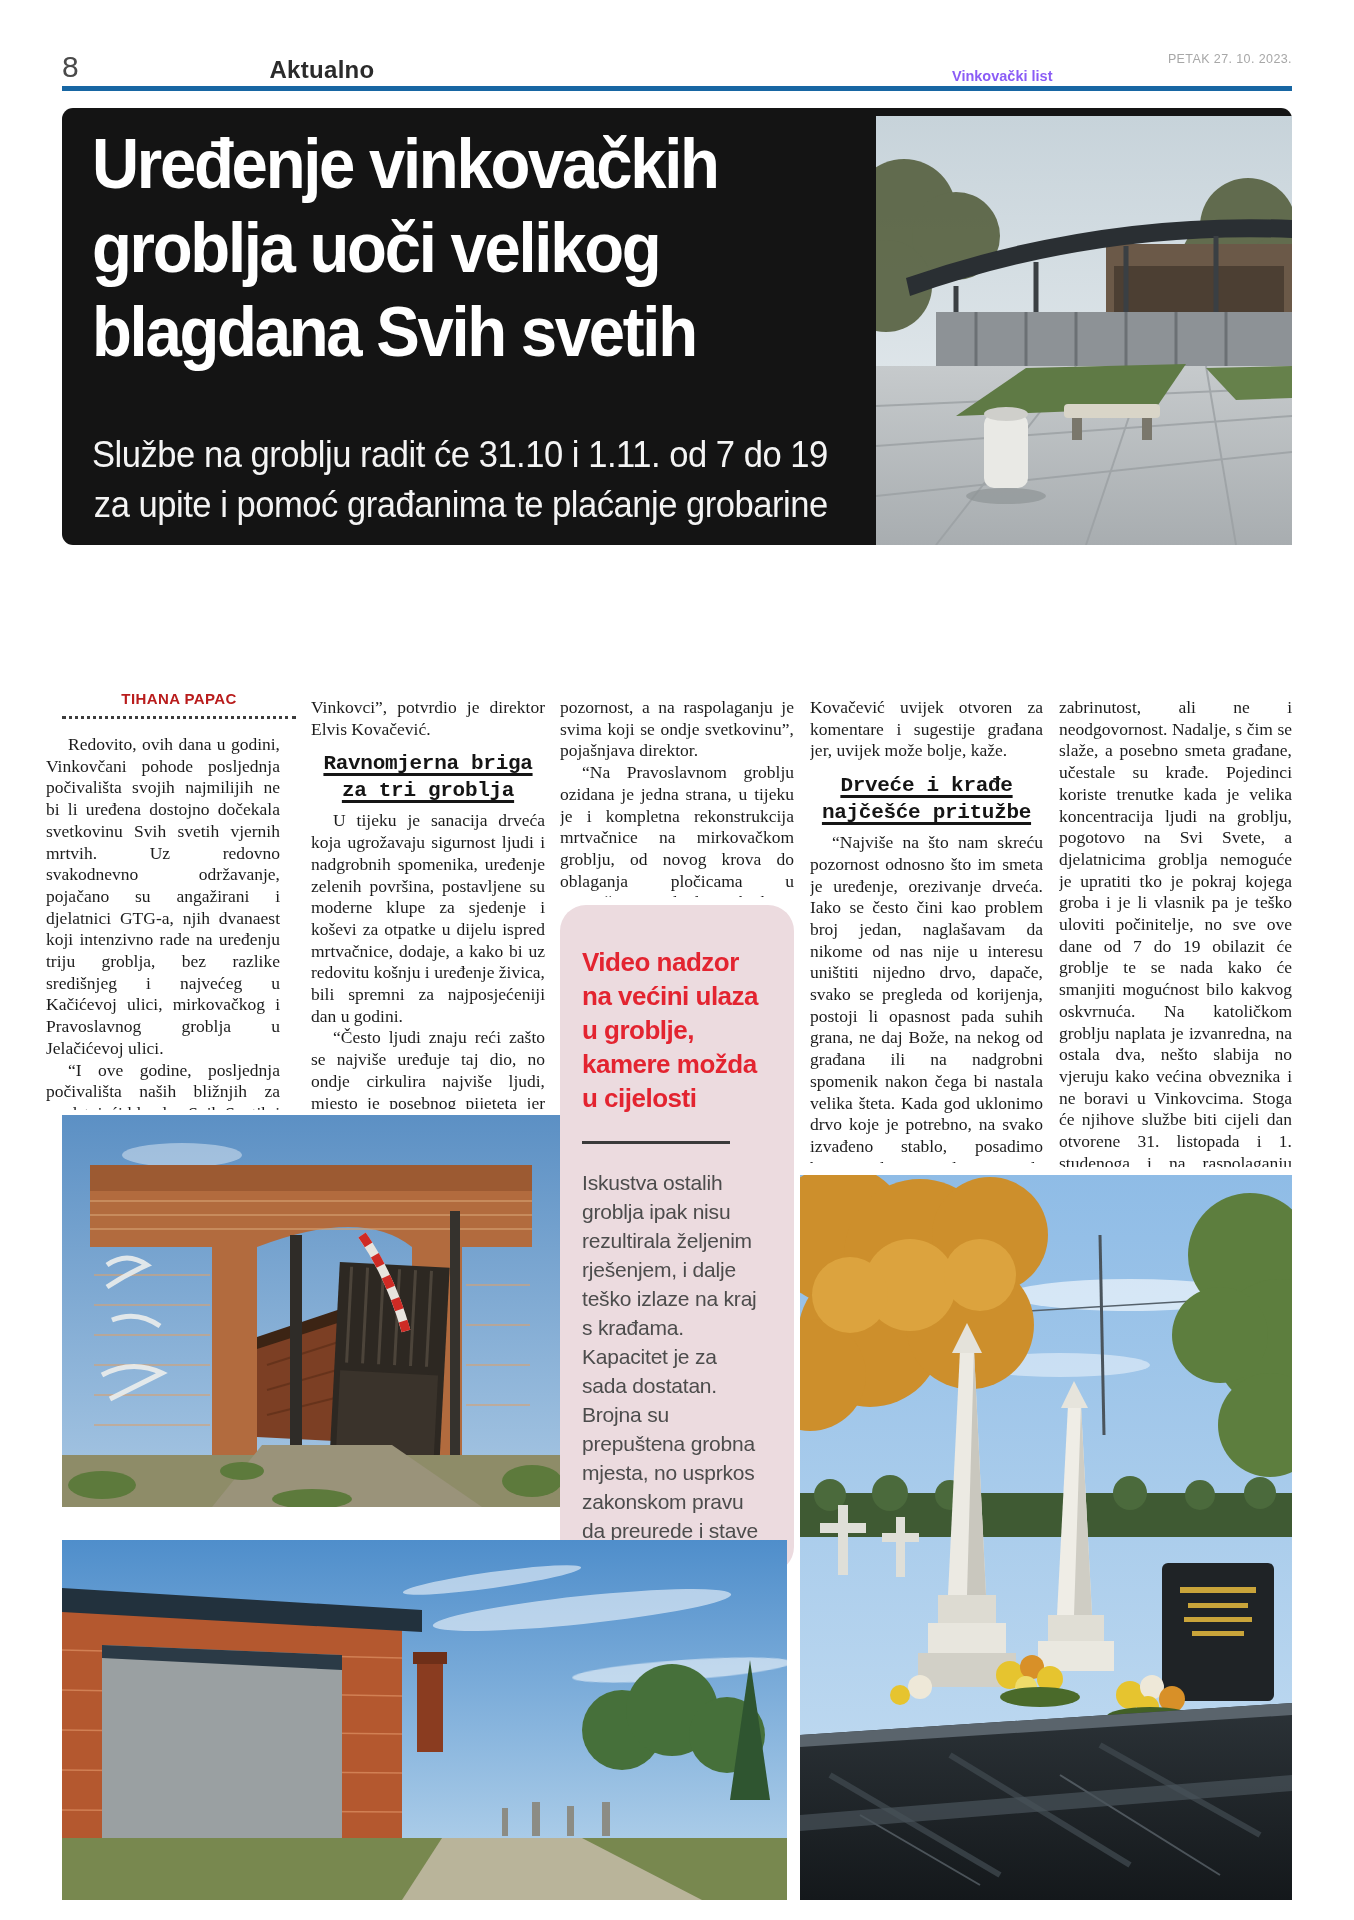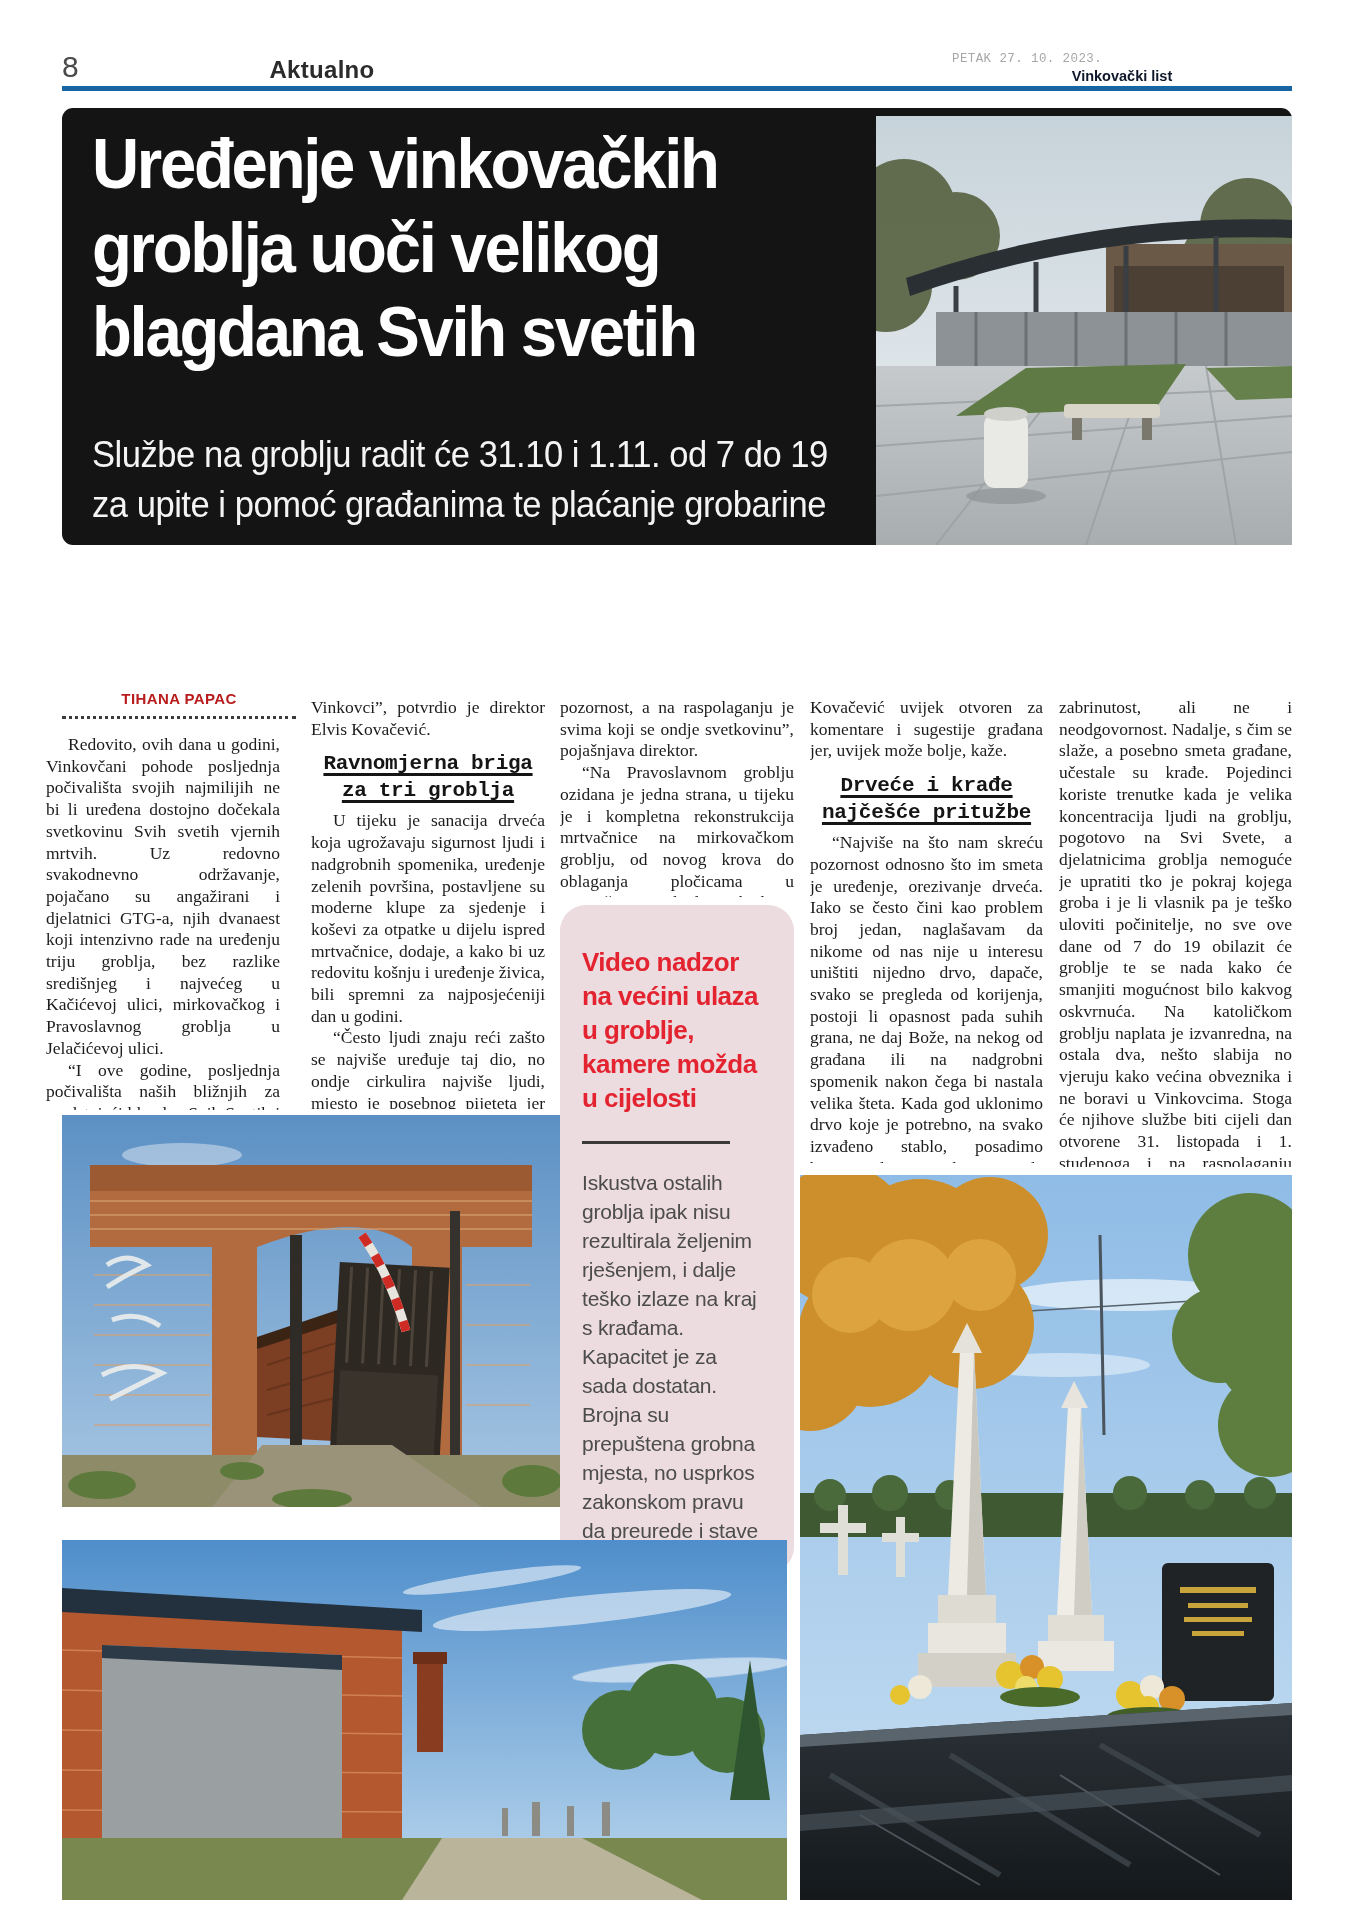--- a/index.html
+++ b/index.html
@@ -7,32 +7,32 @@
     width:1354px;height:1920px;position:relative;background:#ffffff;
     font-family:"Liberation Serif", serif;color:#1c1c1c;overflow:hidden;
   }
 
   
   .page-num{position:absolute;left:62px;top:50px;font-family:"Liberation Sans",sans-serif;
     font-size:30px;font-weight:400;color:#4a4a4a;}
   .section-title{position:absolute;left:0;top:56px;width:620px;text-align:center;
     font-family:"Liberation Sans",sans-serif;font-size:24px;font-weight:600;color:#2b2b2b;letter-spacing:.3px;padding-left:12px;}
   .header-rule{position:absolute;left:62px;top:86px;width:1230px;height:5px;background:var(--accent_blue,#1766a3);}
-  .issue-date{position:absolute;right:62px;top:52px;width:340px;text-align:left;
-    font-family:Liberation Mono, monospace;font-size:12.5px;color:#a7a7a7;letter-spacing:.4px;}
-  .publication{position:absolute;right:62px;top:68px;width:340px;text-align:center;
-    font-family:"Liberation Sans",sans-serif;font-size:14.5px;font-weight:700;color:#0f172a;}
+  .issue-date{position:absolute;right:62px;top:52px;width:340px;text-align:right;
+    font-family:Liberation Sans, sans-serif;font-size:12.5px;color:#a7a7a7;letter-spacing:.4px;}
+  .publication{position:absolute;right:62px;top:68px;width:340px;text-align:left;
+    font-family:"Liberation Sans",sans-serif;font-size:14.5px;font-weight:700;color:#8b5cf6;}
 
   
   .head-box{position:absolute;left:62px;top:108px;width:1230px;height:437px;background:var(--headline_bg,#141414);border-radius:11px;}
   .headline{position:absolute;left:30px;top:14px;}
   .headline .hl{display:block;font-family:"Liberation Sans",sans-serif;font-weight:700;
     font-size:71px;line-height:84px;color:#fff;letter-spacing:-2.5px;white-space:nowrap;
     transform:scaleX(.92);transform-origin:left top;}
-  .subheadline{position:absolute;left:30px;top:322px;}
+  .subheadline{position:absolute;left:30px;top:322px;text-align:right;}
   .subheadline .shl{display:block;font-family:"Liberation Sans",sans-serif;font-weight:400;
     font-size:36px;line-height:50px;color:#f4f4f4;letter-spacing:-.5px;white-space:nowrap;
     transform:scaleX(.96);transform-origin:left top;}
   .hero-photo{position:absolute;left:814px;top:8px;width:416px;height:429px;overflow:hidden;}
 
   
   .byline{position:absolute;left:62px;top:690px;width:234px;text-align:center;
     font-family:"Liberation Sans",sans-serif;font-size:15px;font-weight:700;color:#b91c1c;letter-spacing:.4px;}
   .byline-rule{position:absolute;left:62px;top:716px;width:234px;border-bottom:3px dotted #3c3c3c;}
 

